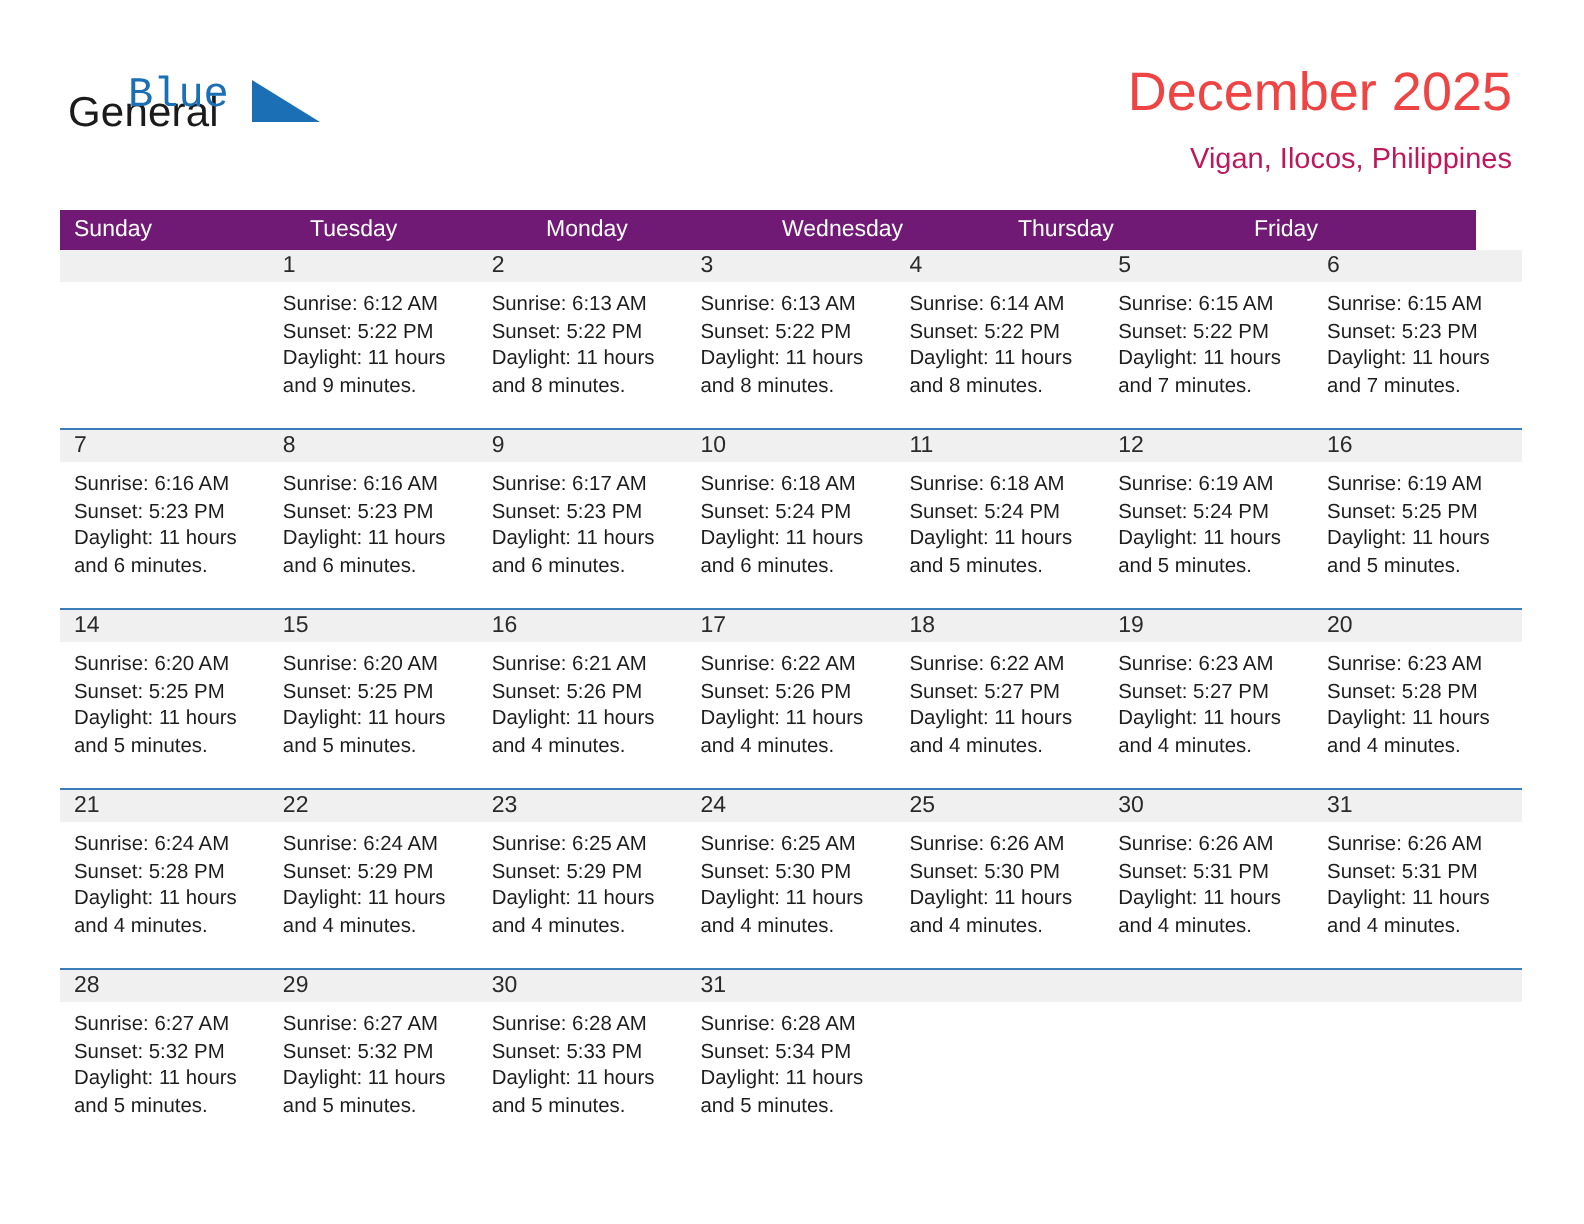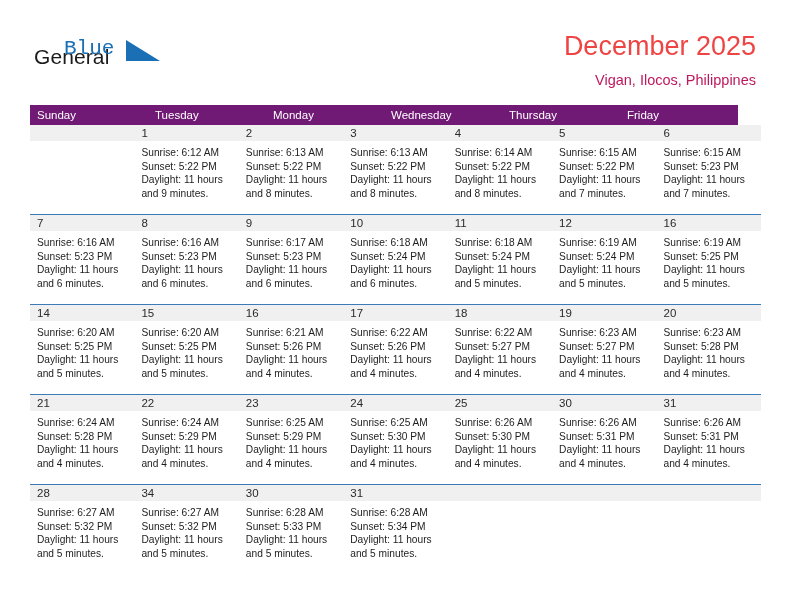--- a/index.html
+++ b/index.html
@@ -395,21 +395,21 @@
               <div class="info-line">Sunrise: 6:26 AM</div>
               <div class="info-line">Sunset: 5:31 PM</div>
               <div class="info-line">Daylight: 11 hours</div>
               <div class="info-line">and 4 minutes.</div>
             </div>
           </div>
         </div>
         <div class="week">
           <div class="week-dates">
             <div class="date-cell">28</div>
-            <div class="date-cell">34</div>
+            <div class="date-cell">29</div>
             <div class="date-cell">30</div>
             <div class="date-cell">31</div>
             <div class="date-cell"></div>
             <div class="date-cell"></div>
             <div class="date-cell"></div>
           </div>
           <div class="week-body">
             <div class="info-cell">
               <div class="info-line">Sunrise: 6:27 AM</div>
               <div class="info-line">Sunset: 5:32 PM</div>

